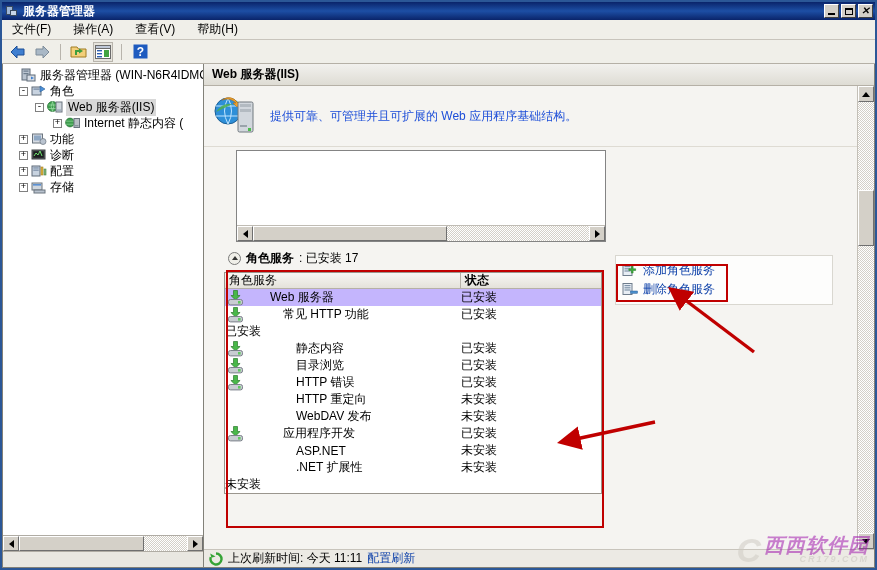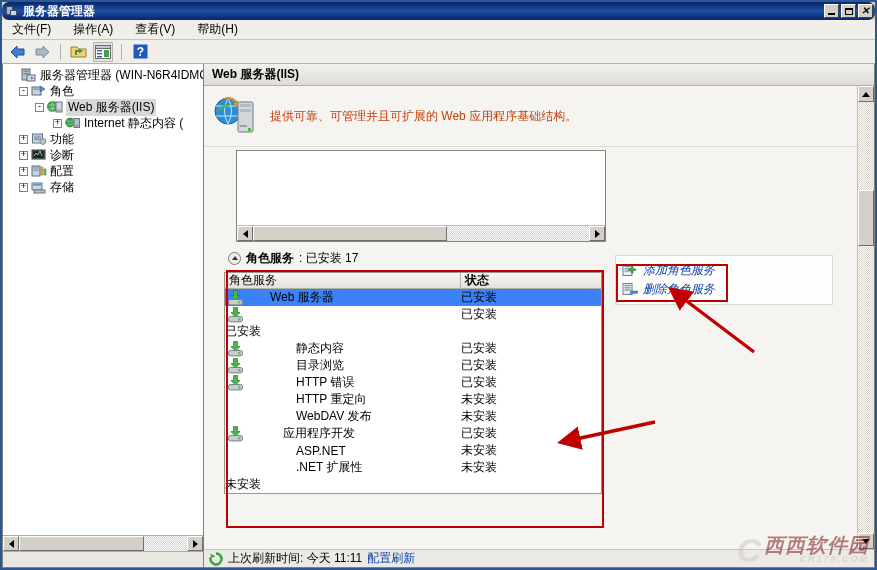--- a/index.html
+++ b/index.html
@@ -16,21 +16,21 @@
     position:absolute; left:0; top:0; width:877px; height:570px;
     border: 2px solid #2b5797;
     background:#d4d0c8;
     display:flex; flex-direction:column;
   }
 
   
   .titlebar {
     height:18px; flex:0 0 18px;
     background: linear-gradient(to bottom, #0a246a 0%, #1d4fa5 50%, #0a246a 100%);
-    display:flex; align-items:center; padding:0 2px 0 3px; color:#fff;border-radius:7px;
+    display:flex; align-items:center; padding:0 2px 0 3px; color:#fff;
   }
   .titlebar .ticon { width:14px; height:14px; position:relative; margin-right:4px; flex:0 0 14px;}
   .titlebar .ticon .b1{position:absolute;left:1px;top:2px;width:7px;height:9px;background:#9fb8d8;border:1px solid #3a4a60;}
   .titlebar .ticon .b2{position:absolute;left:5px;top:6px;width:7px;height:6px;background:#c8d6e8;border:1px solid #3a4a60;}
   .titlebar .ttext { font-weight:bold; font-size:12px; letter-spacing:0px; flex:1 1 auto; white-space:nowrap;}
   .winbtns{display:flex; gap:2px;}
   .winbtn{
     width:15px;height:14px;background:#d4d0c8;
     border-top:1px solid #fff;border-left:1px solid #fff;
     border-right:1px solid #404040;border-bottom:1px solid #404040;
@@ -118,21 +118,21 @@
   }
   .panebody{flex:1 1 auto;display:flex;min-height:0;}
   .panecontent{flex:1 1 auto;min-width:0;display:flex;flex-direction:column;background:#f5f4f1;position:relative;}
 
   .summary{
     display:flex;align-items:center;gap:12px;
     padding:8px 10px 8px 8px;background:#f5f4f1;
     border-bottom:1px solid #dedbd3;
   }
   .iisicon{width:46px;height:44px;position:relative;flex:0 0 46px;}
-  .summarytext{font-size:12px;color:#c2410c;line-height:1.4;}
+  .summarytext{font-size:12px;color:#1d4ed8;line-height:1.4;}
 
   .scrollarea{flex:1 1 auto;position:relative;overflow:hidden;padding:6px 0 0 0;}
 
   
   .whitebox{
     position:absolute;left:32px;top:3px;width:370px;height:92px;
     background:#fff;border:1px solid #848484;
     box-shadow:inset 1px 1px 0 #9a9a9a;
     display:flex;flex-direction:column;
   }
@@ -156,31 +156,31 @@
   }
   .rsthead{
     display:flex;height:16px;
     background:linear-gradient(to bottom,#f7f6f3 0%,#e4e2da 100%);
     border-bottom:1px solid #b5b0a6;font-size:12px;
   }
   .rsth{padding-left:4px;display:flex;align-items:center;color:#000;}
   .rsth.c1{flex:1 1 auto;border-right:1px solid #b5b0a6;}
   .rsth.c2{width:140px;flex:0 0 140px;font-weight:bold;}
   .rsrow{display:flex;height:17px;align-items:center;font-size:12px;}
-  .rsrow.sel{background:#3b82f6;}
+  .rsrow.sel{background:#c4b5fd;}
   .rsc1{flex:1 1 auto;display:flex;align-items:center;min-width:0;overflow:hidden;}
   .rsc2{width:140px;flex:0 0 140px;color:#000;}
   .svcicon{width:17px;height:16px;position:relative;flex:0 0 17px;margin-left:2px;}
   .svcicon.empty{visibility:hidden;}
   .rsname{white-space:nowrap;}
 
   
   .actionsbox{
     position:absolute;right:24px;top:108px;width:218px;
-    background:#fdfdfc;border:1px solid #d9d7d0;padding:5px 6px;font-style:italic;
+    background:#fdfdfc;border:1px solid #d9d7d0;padding:5px 6px;
   }
   .actionrow{display:flex;align-items:center;gap:5px;height:19px;}
   .actionicon{width:16px;height:15px;position:relative;flex:0 0 16px;}
   .actionlink{color:#0b3fa8;font-size:12px;}
 
   
   .vscroll{
     width:17px;flex:0 0 17px;background:#d4d0c8;
     border-left:1px solid #c3bfb7;display:flex;flex-direction:column;
   }
@@ -214,21 +214,21 @@
 
   
   .watermark{
     position:absolute;right:6px;bottom:4px;z-index:50;
     opacity:.55;font-family:"Liberation Sans",sans-serif;
     color:#b9b6ae;font-style:italic;font-weight:bold;
     display:flex;align-items:flex-end;gap:3px;pointer-events:none;
   }
   .wm-c{font-size:34px;line-height:28px;color:#cfccc4;}
   .wm-t{display:flex;flex-direction:column;line-height:1;}
-  .wm-main{font-size:20px;letter-spacing:1px;color:#7f1d1d;}
+  .wm-main{font-size:20px;letter-spacing:1px;color:#a21caf;}
   .wm-sub{font-size:9px;letter-spacing:2px;color:#c9c6be;text-align:right;}
 </style>
 </head>
 <body>
 
 <div id="app">
 
   <div class="titlebar">
     <span class="ticon">
       <i class="b1"></i>
@@ -487,20 +487,21 @@
                       </span>
                       <span class="rsc2">已安装</span>
                     </div>
                     <div class="rsrow">
                       <span class="rsc1">
                         <span class="svcicon"><svg width="17" height="16" viewBox="0 0 17 16">
                             <path d="M6.5 0.5 h4 v5 h2.6 L8.5 10 L3.9 5.5 h2.6z" fill="#49b849" stroke="#2c7a2c" stroke-width=".7"></path>
                             <rect x="1.5" y="9.5" width="14" height="5.4" rx="2" fill="#c9cdd2" stroke="#7a8189"></rect>
                             <rect x="11" y="11" width="2.6" height="2.6" fill="#5fca5f"></rect>
                           </svg></span>
+                        <span class="rsname" style="padding-left: 39px;">常见 HTTP 功能</span>
                       </span>
                       <span class="rsc2">已安装</span>
                     </div>
                     <div class="rsrow">
                       <span class="rsc2">已安装</span>
                     </div>
                     <div class="rsrow">
                       <span class="rsc1">
                         <span class="svcicon"><svg width="17" height="16" viewBox="0 0 17 16">
                             <path d="M6.5 0.5 h4 v5 h2.6 L8.5 10 L3.9 5.5 h2.6z" fill="#49b849" stroke="#2c7a2c" stroke-width=".7"></path>

